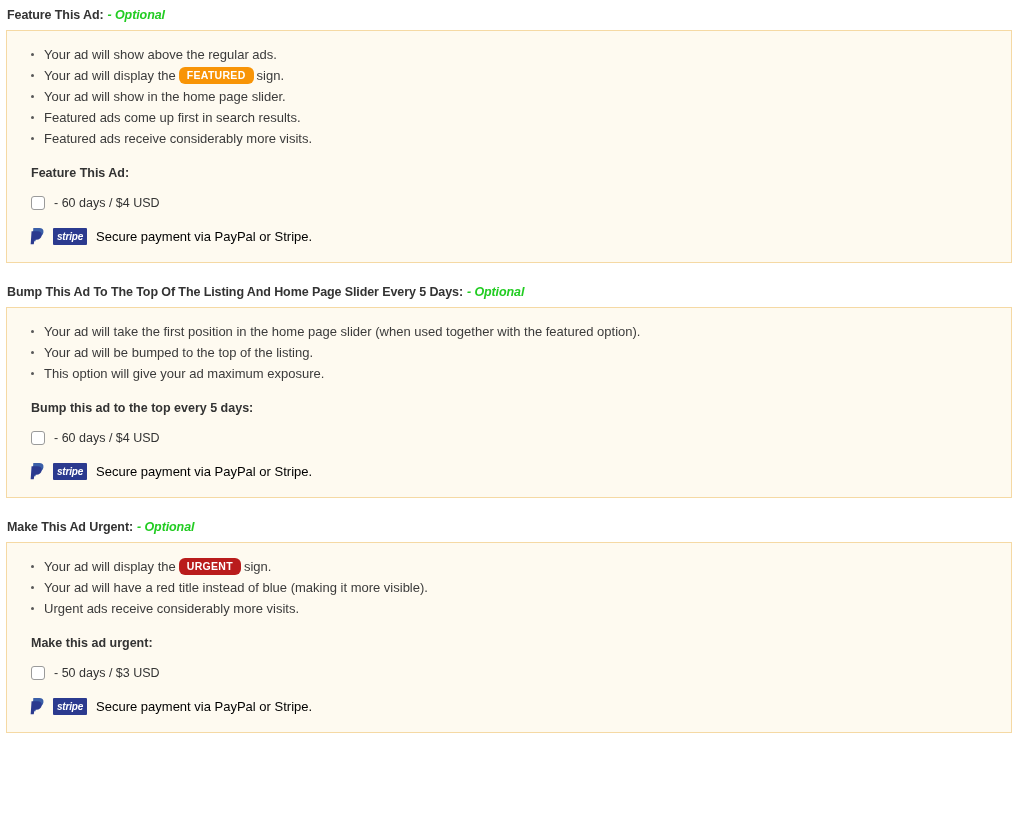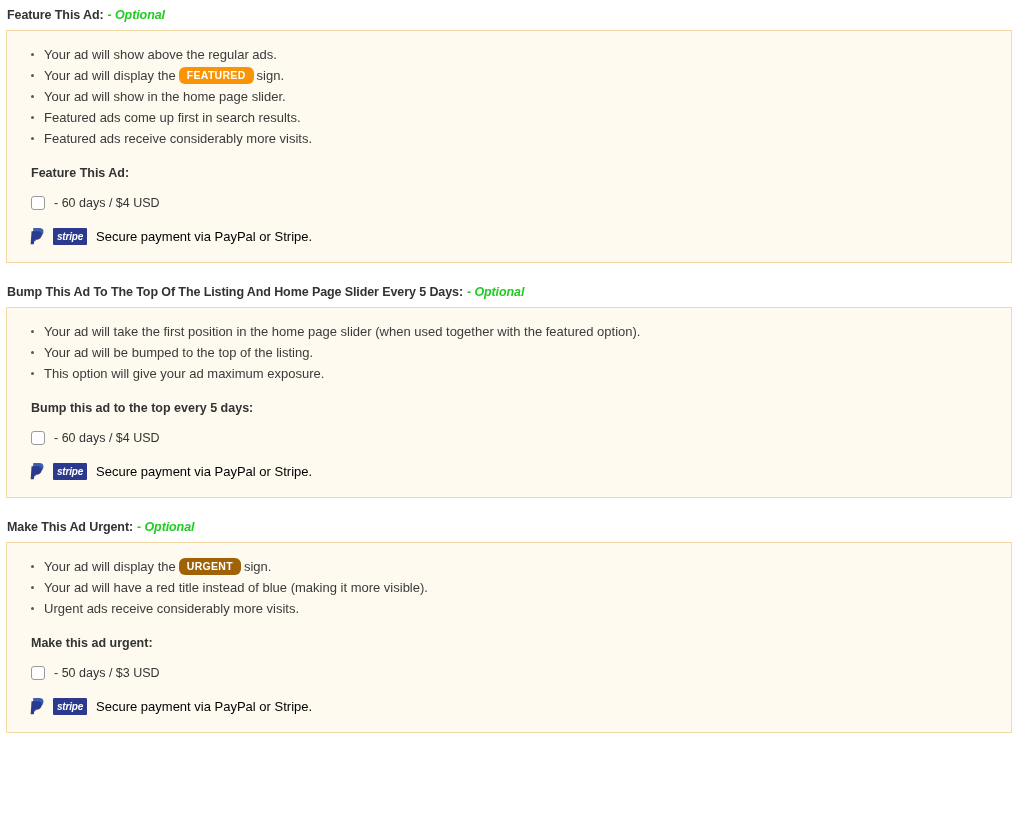--- a/index.html
+++ b/index.html
@@ -83,21 +83,21 @@
     color: #ffffff;
     font-size: 10.5px;
     font-weight: bold;
     letter-spacing: 0.3px;
     line-height: 14px;
     padding: 1px 8px 2px 8px;
     margin: 0 3px;
     border-radius: 6px;
   }
   .badge.featured { background: #f89406; }
-  .badge.urgent  { background: #a16207; }
+  .badge.urgent  { background: #b91c1c; }
 
   
   .sub-label {
     font-size: 12.5px;
     font-weight: bold;
     color: #333333;
     margin: 17px 0 0 8px;
   }
 
   

